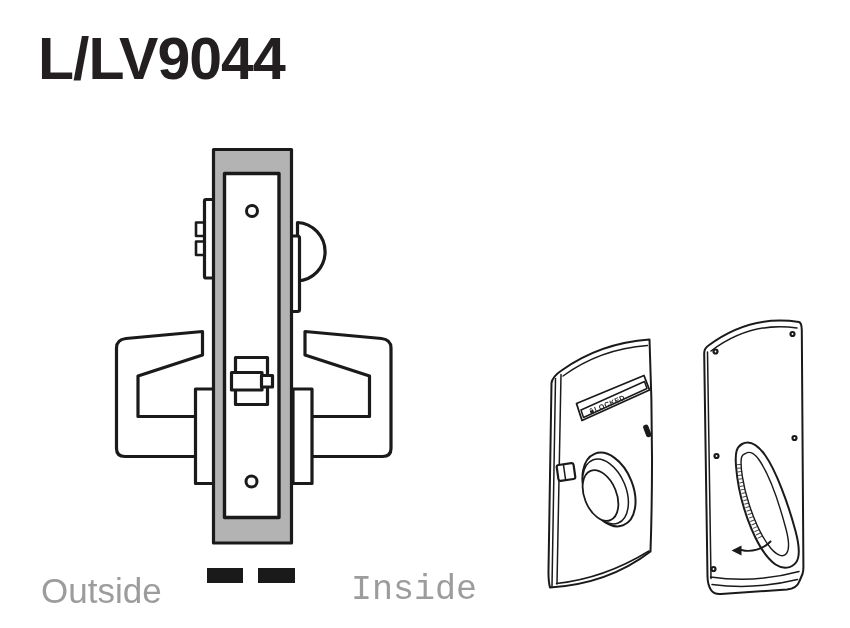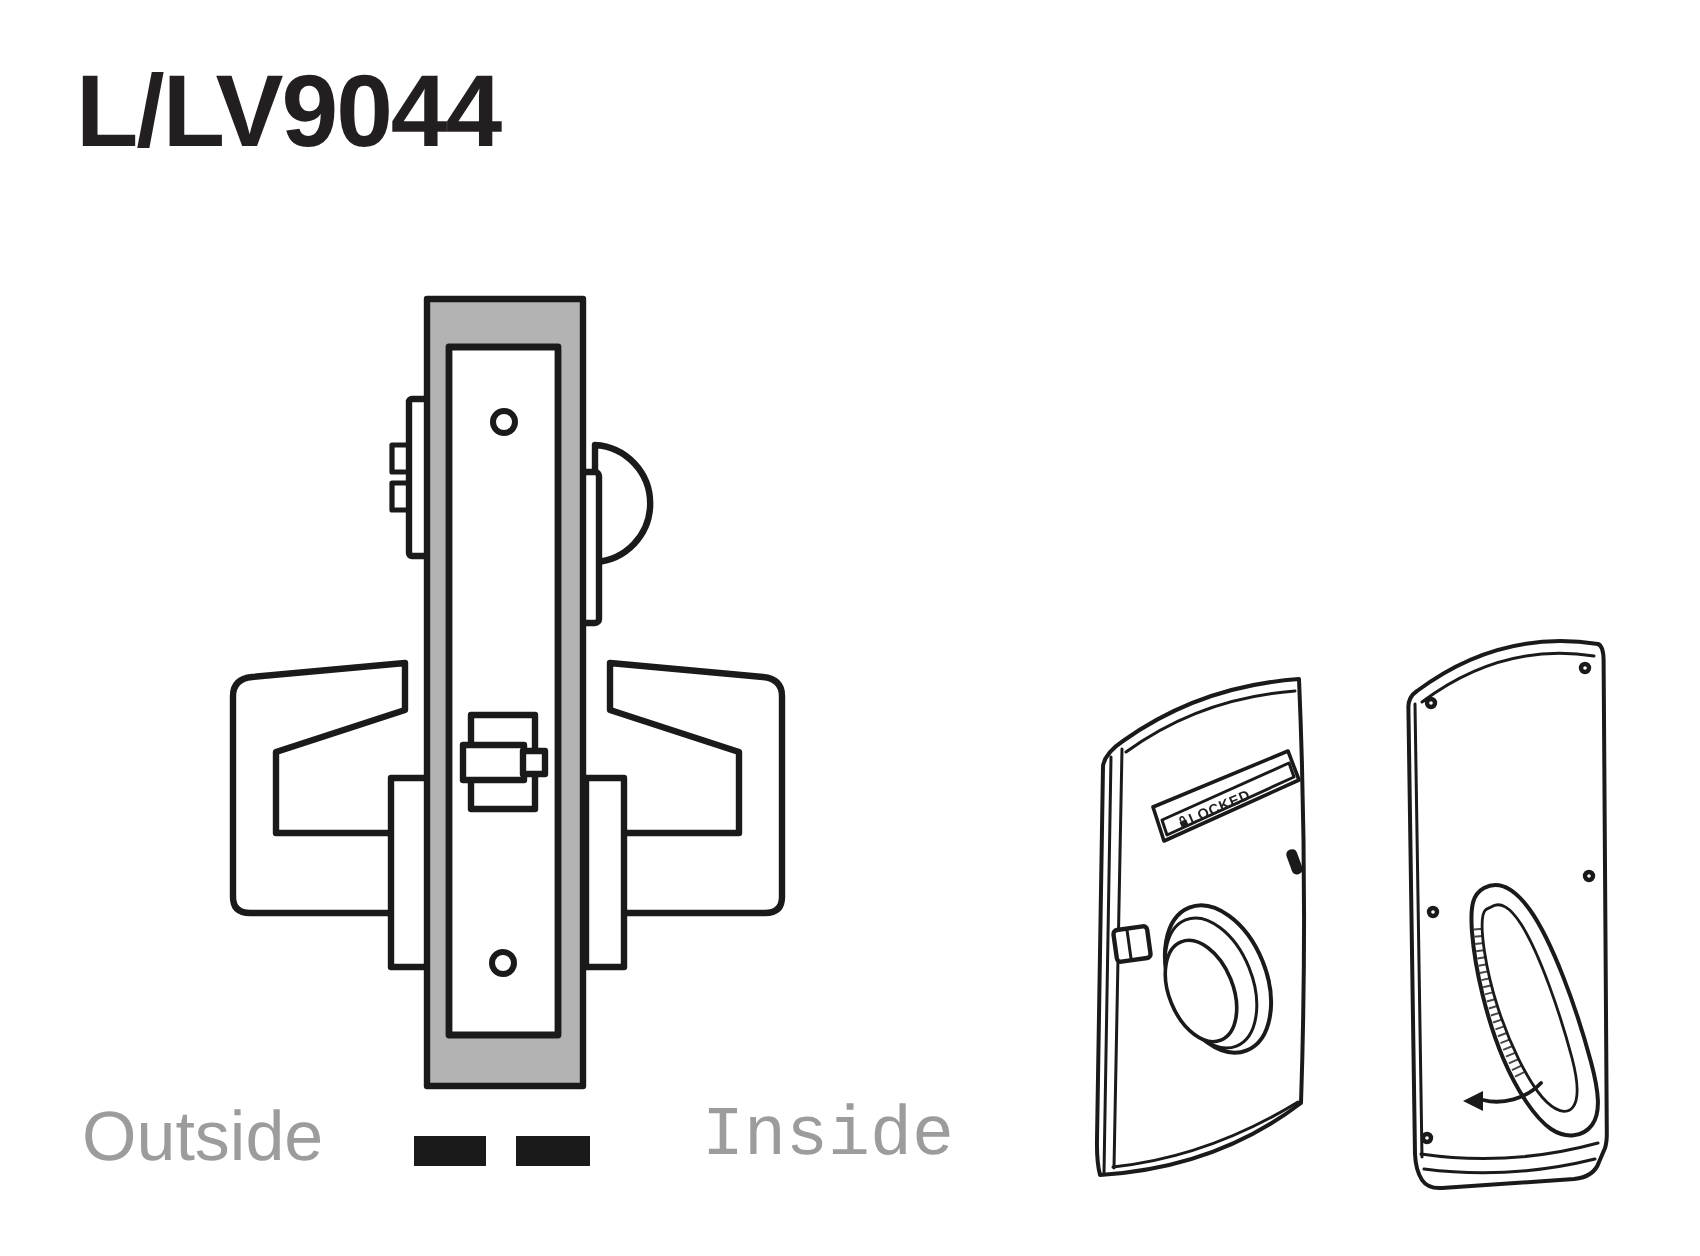--- a/index.html
+++ b/index.html
@@ -6,22 +6,22 @@
     --title_text:#231f20;
     --case_fill:#b3b3b3;
     --line:#1a1a1a;
     --muted_label:#9c9c9c;
     --indicator_text:#1f1f1f;
   }
   html,body{margin:0;padding:0;background:#fff;}
   .page{position:relative;width:850px;height:628px;background:#ffffff;overflow:hidden;
         font-family:"Liberation Sans", sans-serif;}
   .title{position:absolute;left:38px;top:30px;margin:0;line-height:1;
-         font-size:51px;font-weight:bold;letter-spacing:-1px;color:var(--title_text);}
-  .side-label{position:absolute;top:551px;font-size:35px;line-height:1;color:var(--muted_label);text-align:center;}
+         font-size:59px;font-weight:bold;letter-spacing:-1px;color:var(--title_text);}
+  .side-label{position:absolute;top:573px;font-size:35px;line-height:1;color:var(--muted_label);text-align:center;}
   .label-outside{left:41px;}
   .label-inside{left:351px;font-family:Liberation Mono, monospace;}
   svg{position:absolute;overflow:visible;}
   .lock-svg{left:100px;top:140px;}
   .plates-svg{left:530px;top:303px;}
 
   
   .s{stroke:var(--line);stroke-width:3.2;fill:#fff;stroke-linejoin:round;}
   .s25{stroke:var(--line);stroke-width:2.6;fill:#fff;stroke-linejoin:round;}
   .case{fill:var(--case_fill);}

